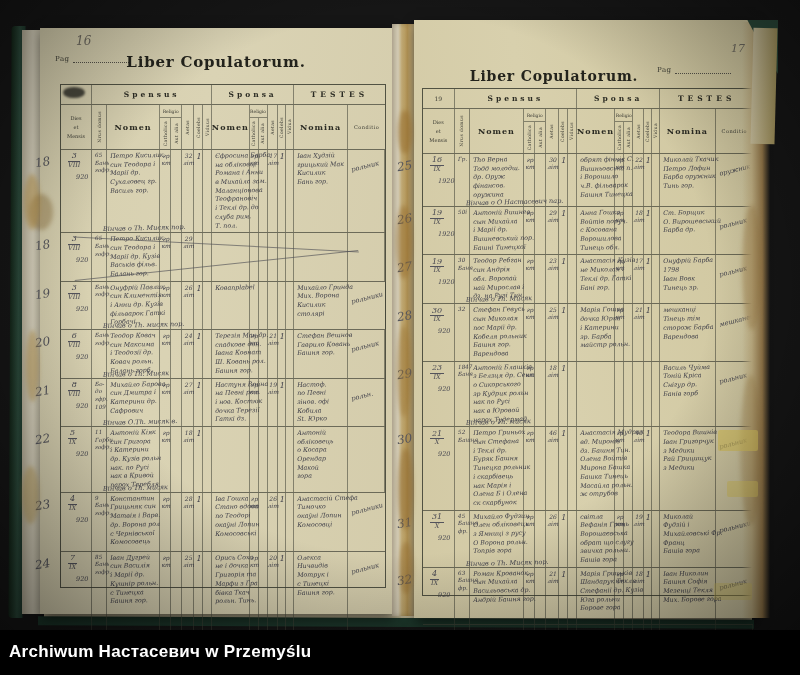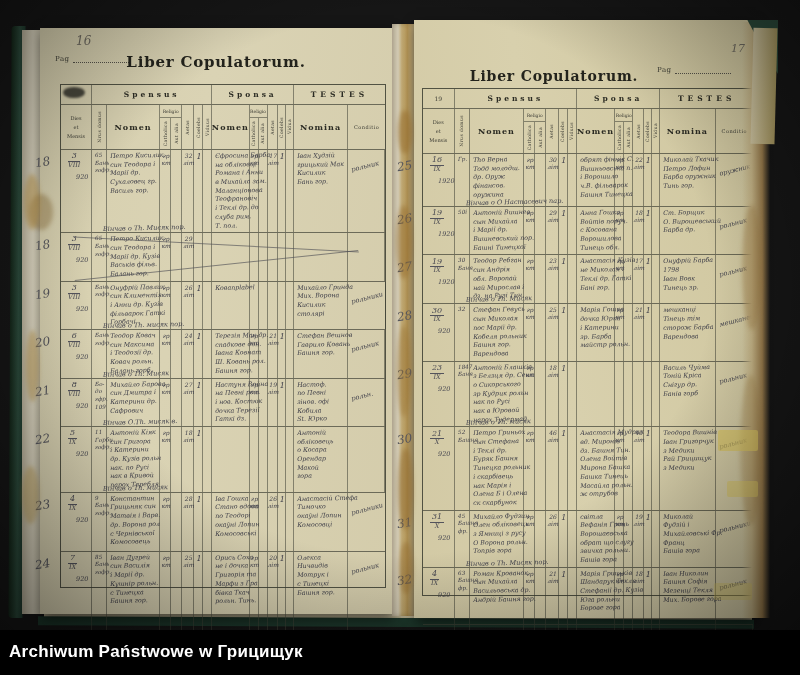--- a/index.html
+++ b/index.html
@@ -1113,14 +1113,14 @@
   <div class="st" style="left:22px;top:466px;width:17px;height:58px;background:rgba(185,150,75,.45);"></div>
   <div class="st" style="left:742px;top:205px;width:20px;height:125px;background:rgba(150,115,60,.35);"></div>
   <div class="st" style="left:740px;top:375px;width:22px;height:150px;background:rgba(150,115,60,.3);"></div>
   <div class="tape" style="left:718px;top:430px;width:40px;height:21px;background:rgba(216,194,94,.66);"></div>
   <div class="tape" style="left:727px;top:481px;width:31px;height:16px;background:rgba(216,194,94,.53);"></div>
   <div class="tape" style="left:714px;top:583px;width:38px;height:17px;background:rgba(216,194,94,.4);"></div>
 
 </div>
 
 <div class="caption-bar">
-  <span>Archiwum Państwowe w Грицищук</span>
+  <span>Archiwum Настасевич w Przemyślu</span>
 </div>
 
 </body></html>

